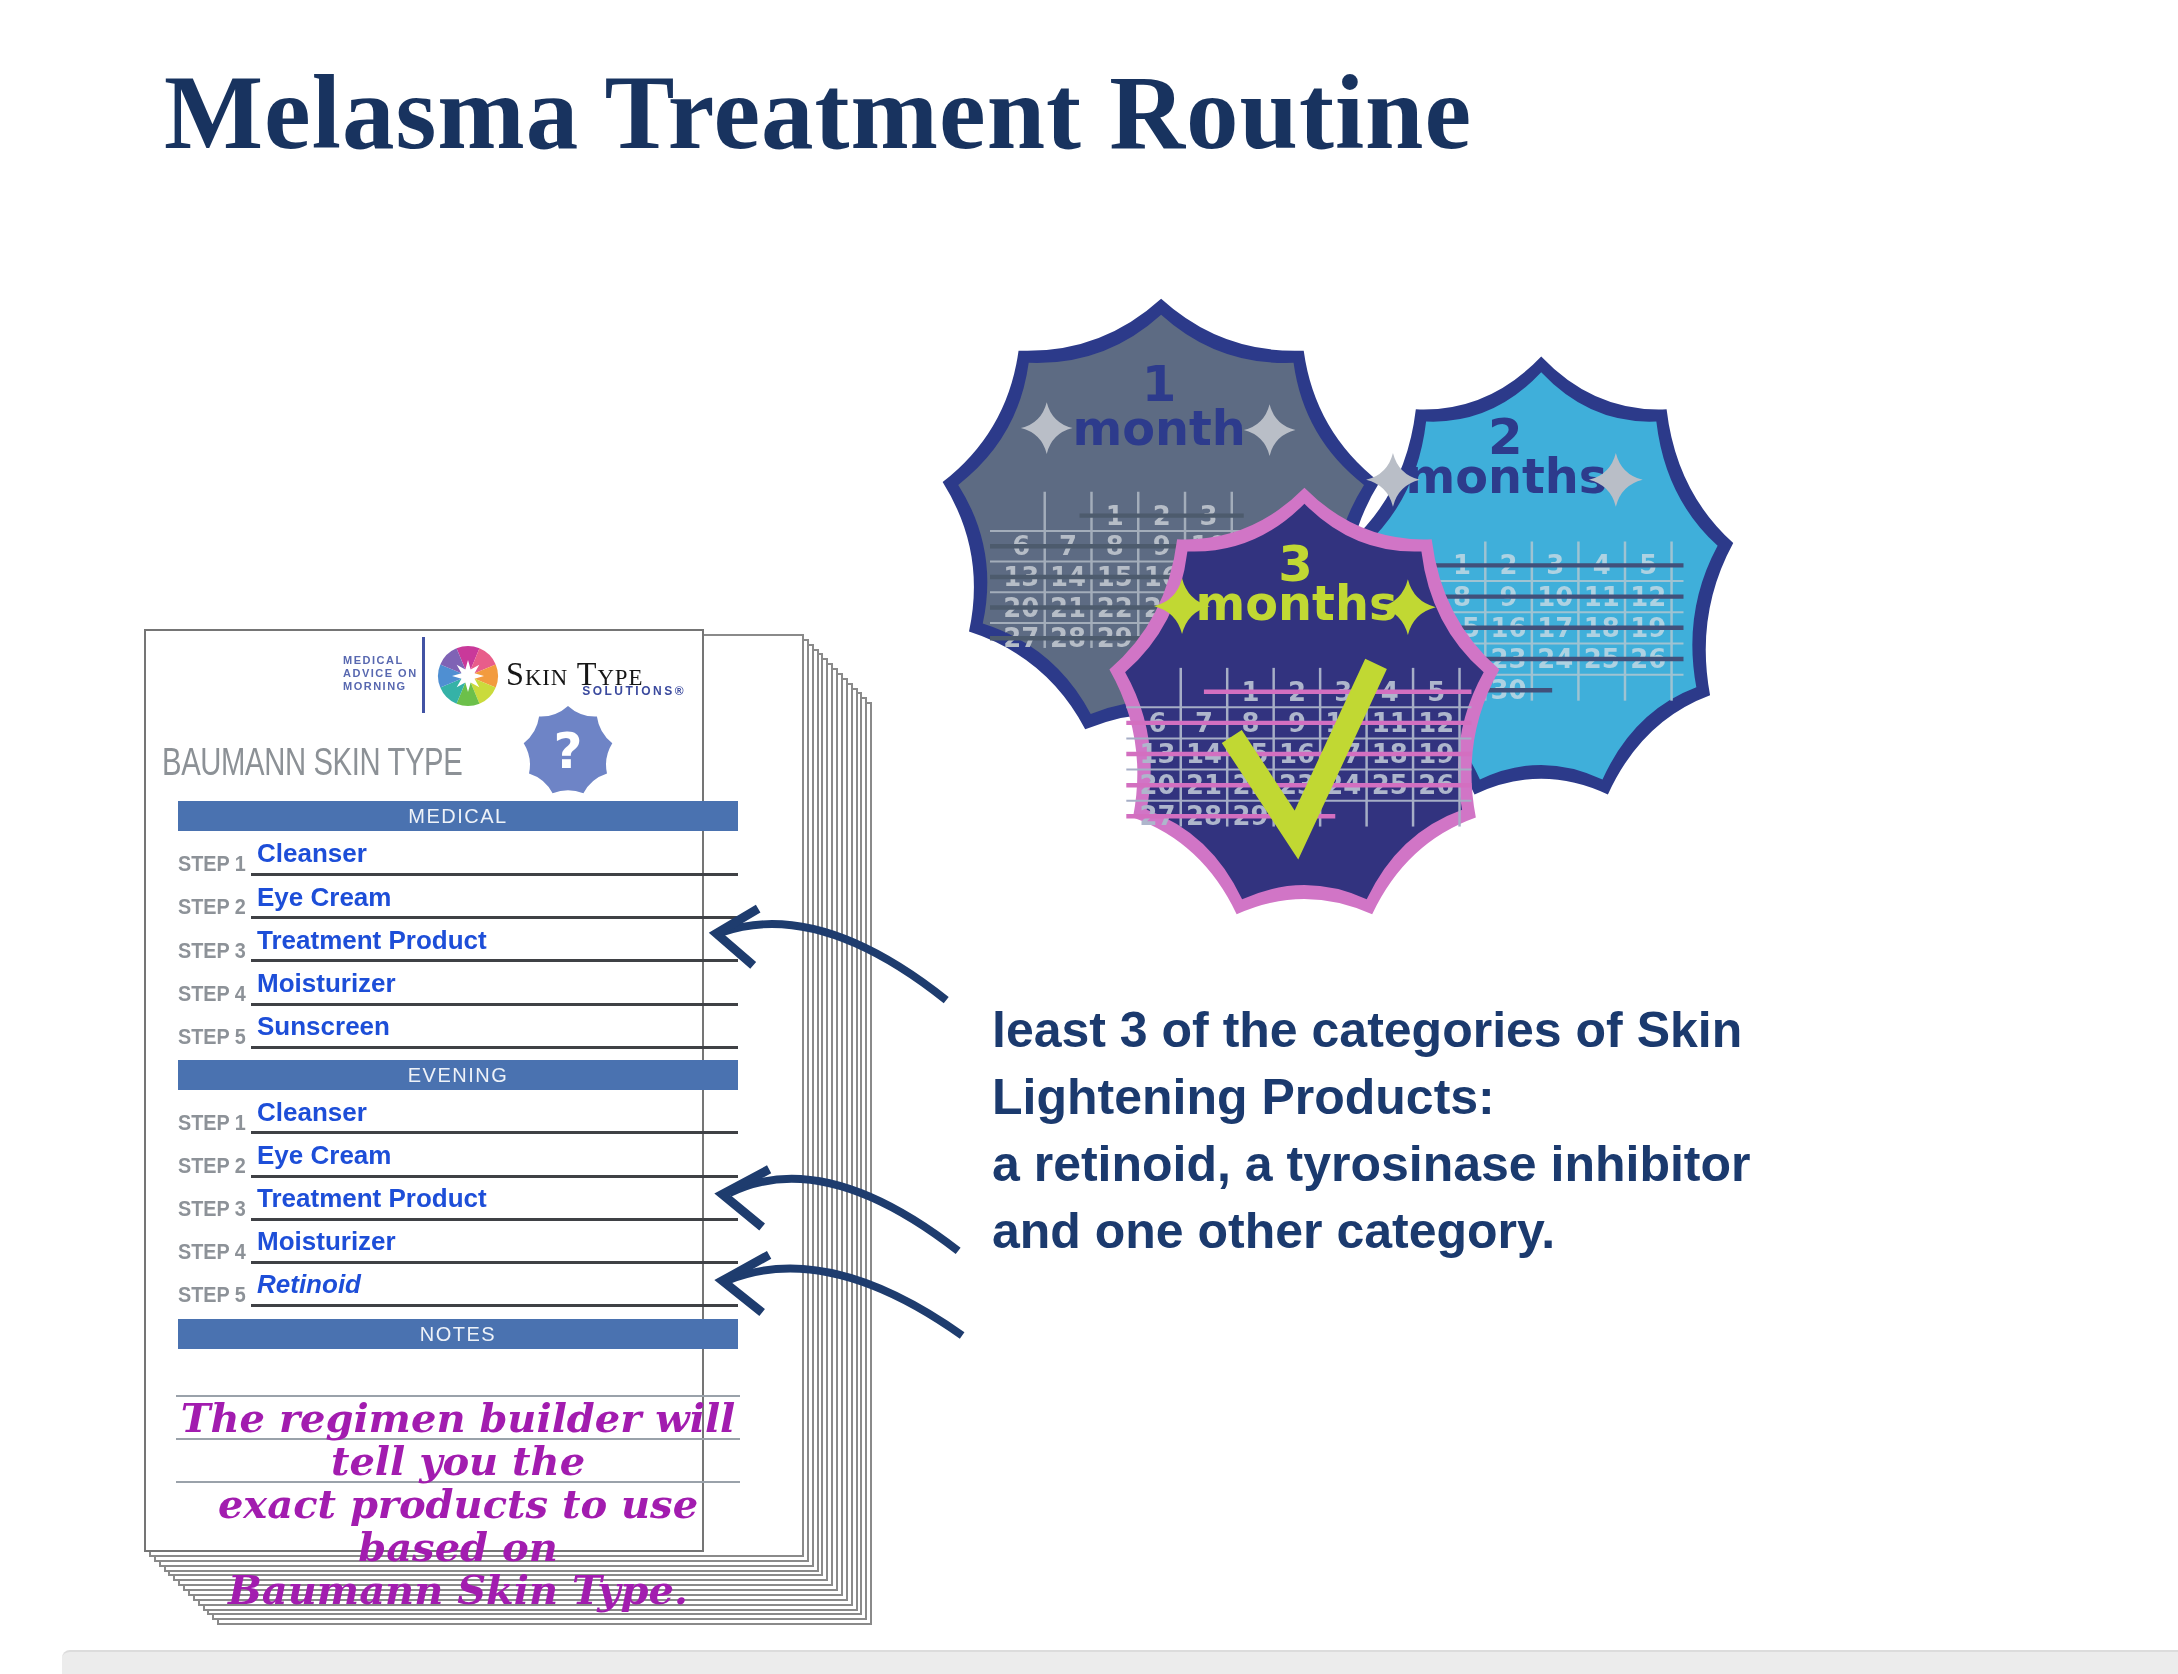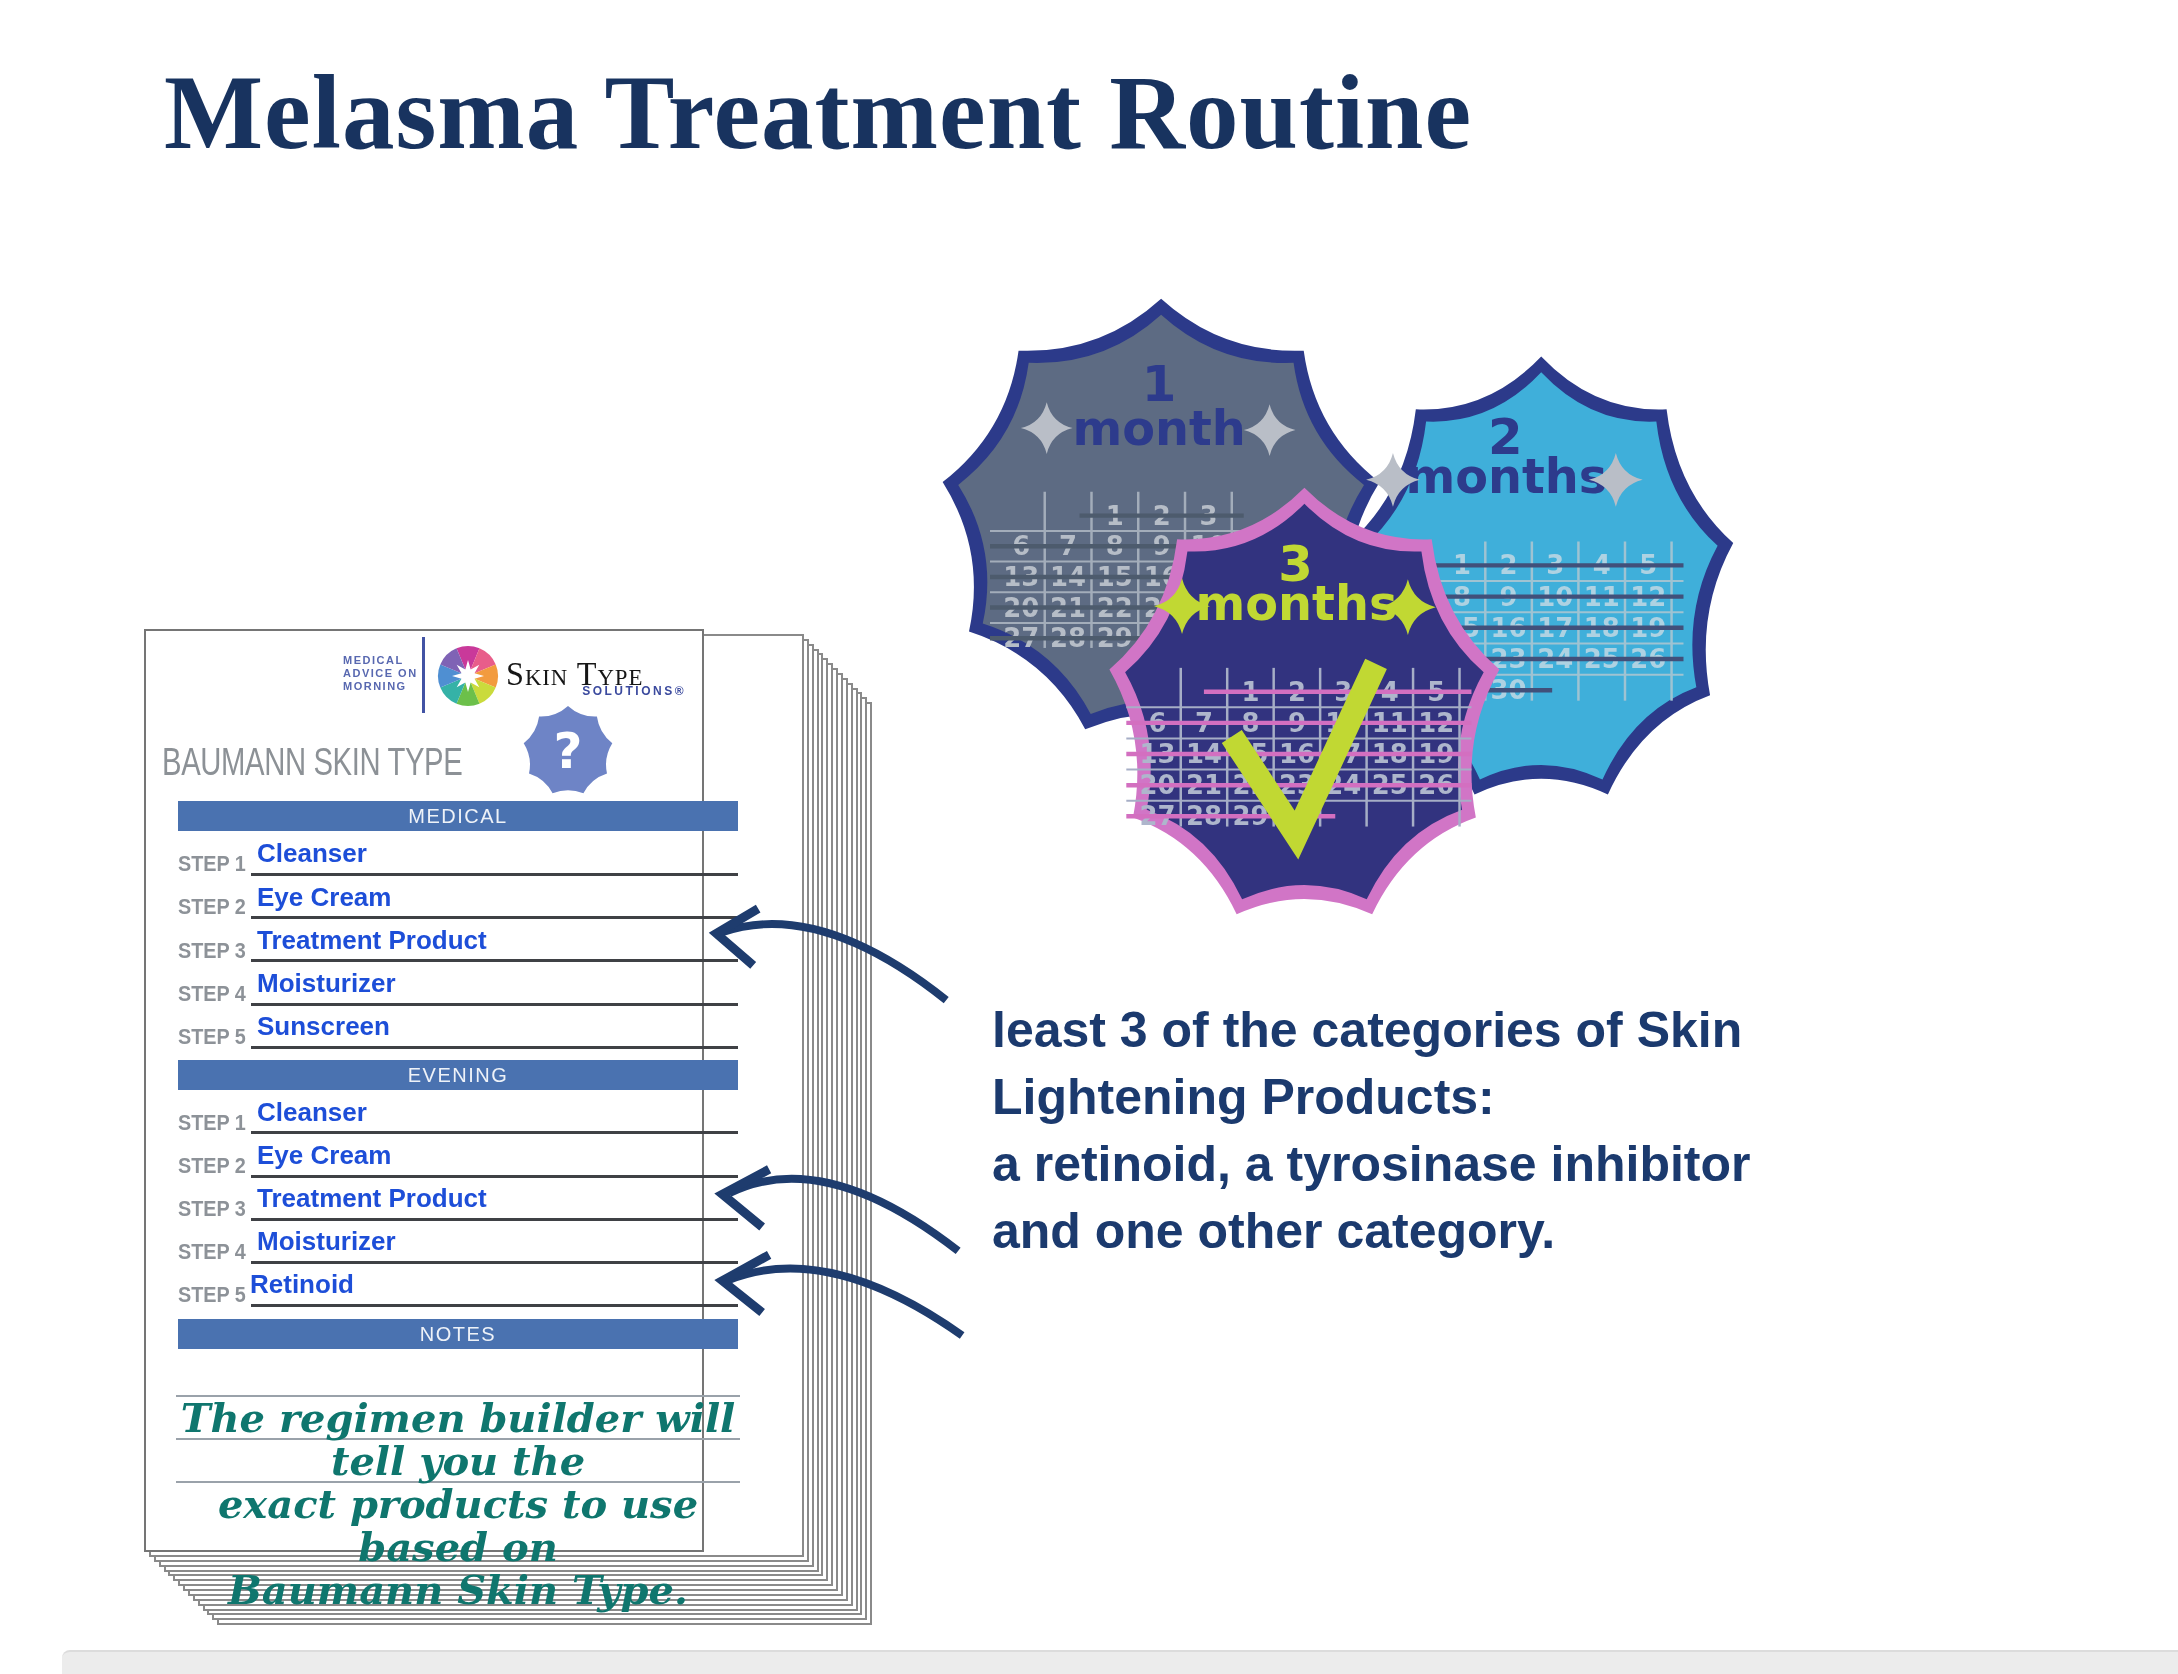--- a/index.html
+++ b/index.html
@@ -28,21 +28,21 @@
   .help-seal{position:absolute;left:375px;top:73px;width:94px;height:94px;}
   .bar{position:absolute;left:32px;width:560px;height:30px;background:#4a72b0;color:#eef2f8;
         font-size:20px;letter-spacing:1.5px;text-align:center;line-height:30px;}
   .step-label{position:absolute;font-size:22px;font-weight:bold;color:#8d9298;
         transform:scaleX(.9);transform-origin:0 0;white-space:nowrap;}
   .step-value{position:absolute;font-size:26px;font-weight:bold;color:#1d4ed8;white-space:nowrap;}
   .step-line{position:absolute;height:2.5px;background:#3f4145;}
   .note-rule{position:absolute;left:30px;width:564px;height:2px;background:#9aa2aa;}
   .notes-script{position:absolute;left:30px;top:765px;width:564px;text-align:center;
         font-family:"DejaVu Serif",serif;font-style:italic;font-weight:bold;font-size:40px;
-        line-height:43px;color:#0f766e;}
+        line-height:43px;color:#a21caf;}
   
   .annotation{position:absolute;left:992px;top:997px;font-size:50px;line-height:67px;
         font-weight:bold;color:#1b3a6e;z-index:3;}
   
   #badges-svg{position:absolute;left:0;top:0;z-index:5;}
   
   .bottom-bar{position:absolute;left:62px;right:0;top:1650px;height:25px;background:#ececec;
         border-top:2px solid #dcdcdc;border-top-left-radius:8px;box-sizing:border-box;}
 </style>
 </head>
@@ -297,21 +297,21 @@
         <div class="step-label" style="left: 32px; top: 522px;">STEP 2</div>
         <div class="step-value" style="left: 111px; top: 509px;">Eye Cream</div>
         <div class="step-line" style="left: 105px; top: 544px; width: 487px;"></div>
         <div class="step-label" style="left: 32px; top: 565px;">STEP 3</div>
         <div class="step-value" style="left: 111px; top: 552px;">Treatment Product</div>
         <div class="step-line" style="left: 105px; top: 587px; width: 487px;"></div>
         <div class="step-label" style="left: 32px; top: 608px;">STEP 4</div>
         <div class="step-value" style="left: 111px; top: 595px;">Moisturizer</div>
         <div class="step-line" style="left: 105px; top: 630px; width: 487px;"></div>
         <div class="step-label" style="left: 32px; top: 651px;">STEP 5</div>
-        <div class="step-value" style="left: 104px; top: 638px;">Retinoid</div>
+        <div class="step-value" style="left: 111px; top: 638px; font-style: italic;">Retinoid</div>
         <div class="step-line" style="left: 105px; top: 673px; width: 487px;"></div>
       </div>
   </div>
 
   <div class="annotation">
     <div>least 3 of the categories of Skin</div>
     <div>Lightening Products:</div>
     <div>a retinoid, a tyrosinase inhibitor</div>
     <div>and one other category.</div>
   </div>

